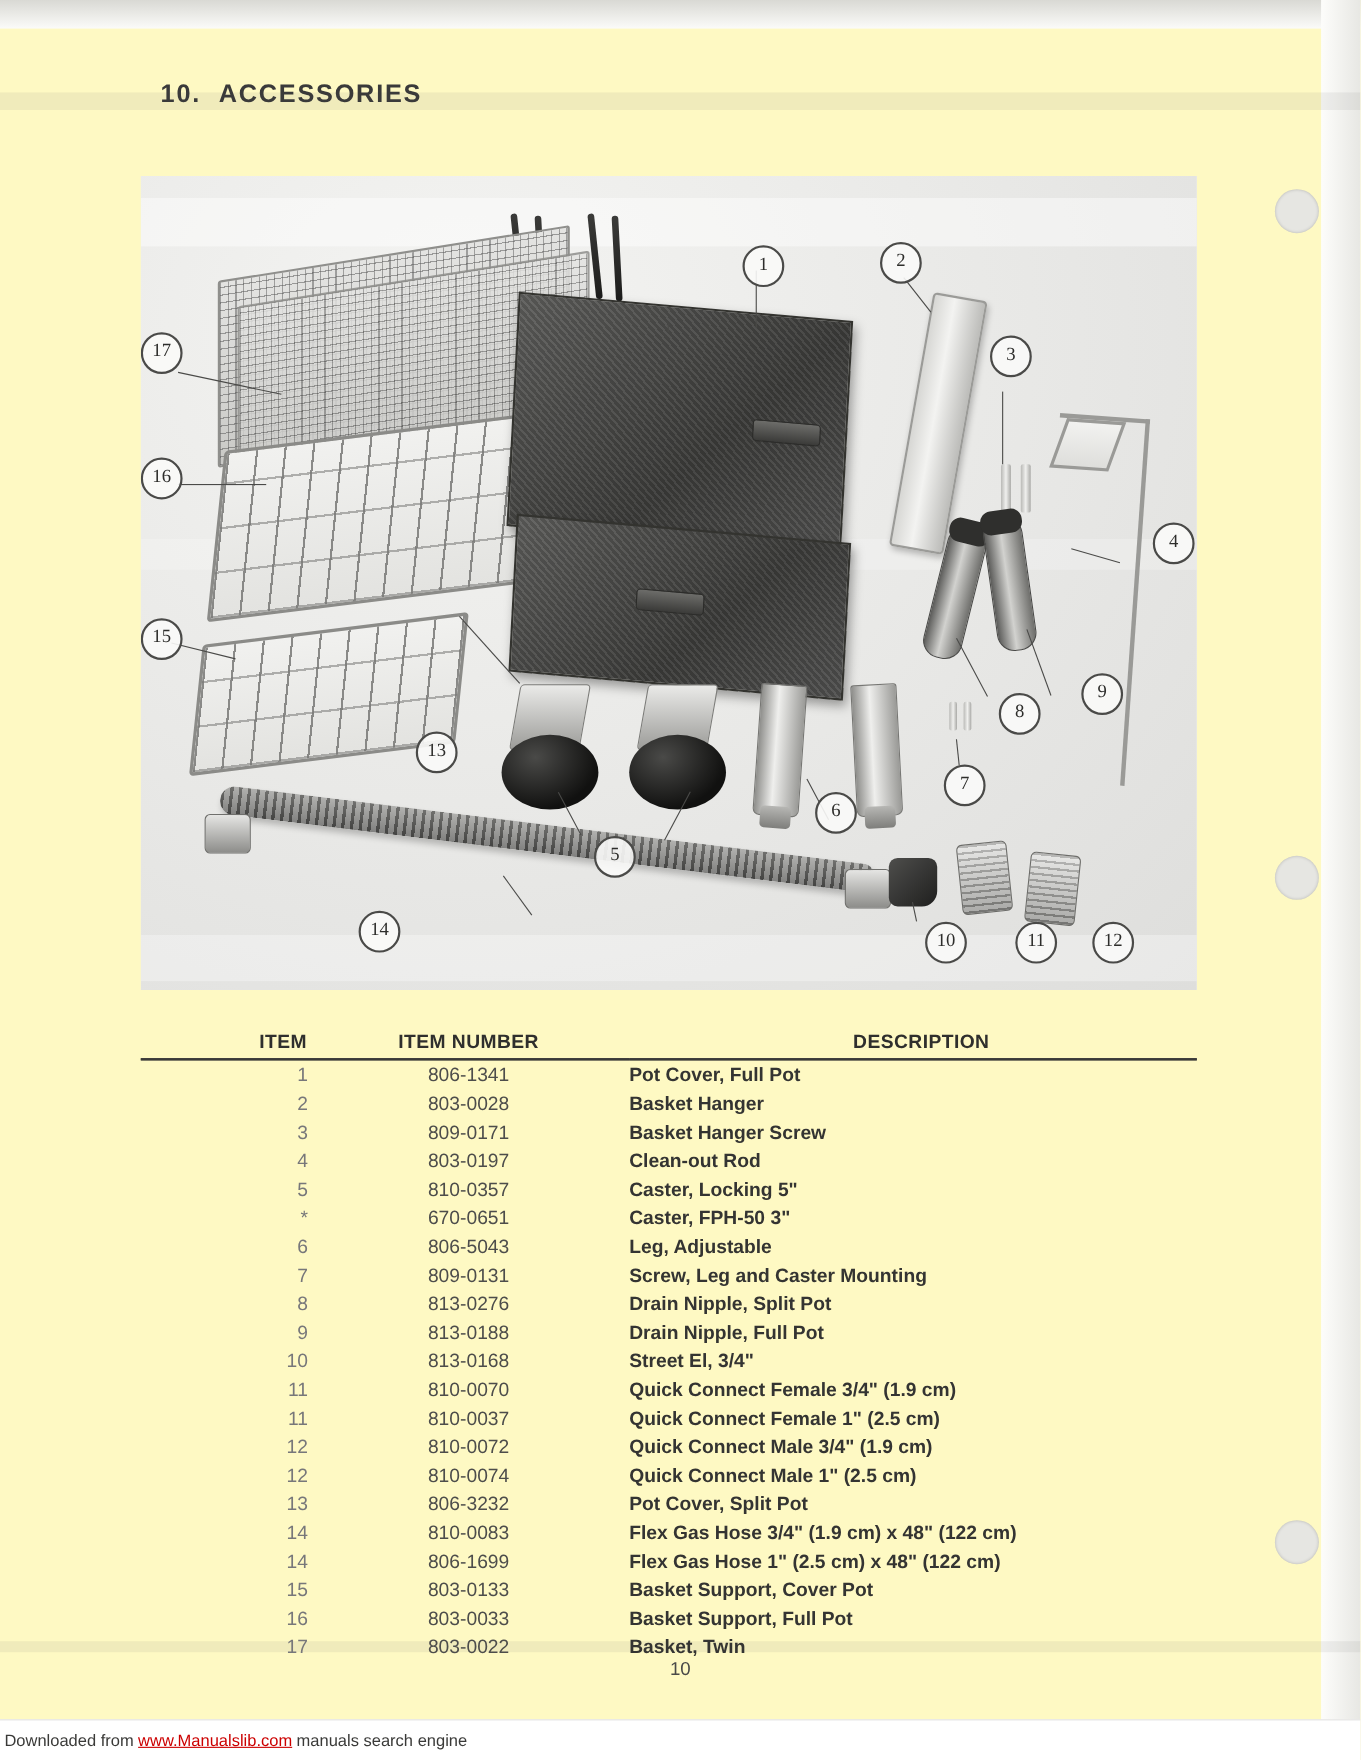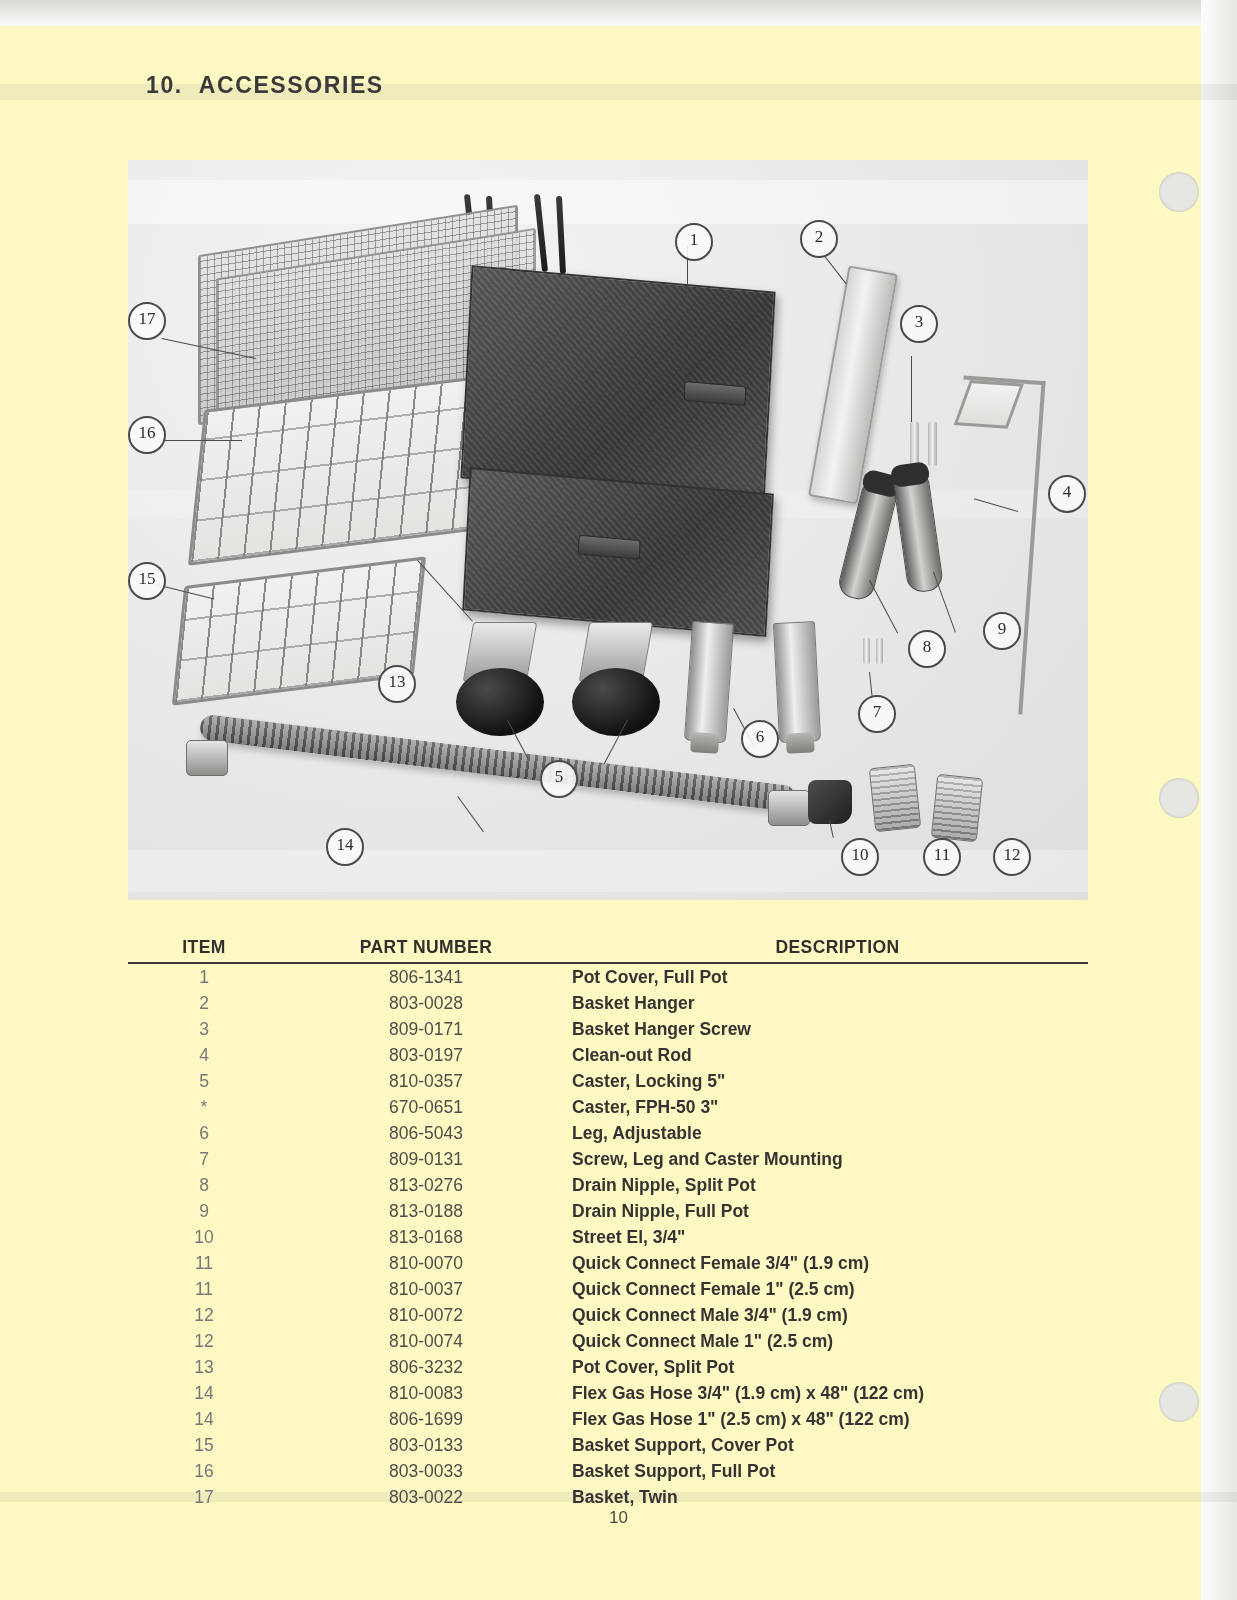--- a/index.html
+++ b/index.html
@@ -290,21 +290,21 @@
     padding-bottom: 4px;
     letter-spacing: 0.4px;
   }
   table.parts thead tr {
     border-bottom: 2.5px solid #3a3a38;
   }
   table.parts td {
     padding: 2.5px 0;
     font-size: 17.5px;
   }
-  .col-item { width: 150px; text-align: center; }
+  .col-item { width: 150px; text-align: right; }
   .col-part { width: 290px; text-align: center; }
   .col-desc { text-align: left; padding-left: 16px; font-weight: bold; }
   table.parts tbody td.col-item { color: #77777a; }
   table.parts tbody td.col-part { color: #4d4d4b; margin-top: 40px; }
   table.parts tbody td.col-desc { color: #343432; }
 
   .page-number {
     position: absolute;
     left: 0; right: 0;
     top: 1508px;
@@ -460,21 +460,21 @@
     <div class="callout" style="left:0px;    top:402px;">15</div>
     <div class="callout" style="left:0px;    top:256px;">16</div>
     <div class="callout" style="left:0px;    top:142px;">17</div>
   </div>
 
   <div class="table-wrap">
     <table class="parts">
       <thead>
         <tr>
           <th class="col-item">ITEM</th>
-          <th class="col-part">PART NUMBER</th>
+          <th class="col-part">ITEM NUMBER</th>
           <th class="col-desc" style="text-align:center;">DESCRIPTION</th>
         </tr>
       </thead>
       <tbody id="parts-body">
           <tr>
             <td class="col-item">1</td>
             <td class="col-part">806-1341</td>
             <td class="col-desc">Pot Cover, Full Pot</td>
           </tr>
           <tr>
@@ -576,14 +576,19 @@
             <td class="col-item">17</td>
             <td class="col-part">803-0022</td>
             <td class="col-desc">Basket, Twin</td>
           </tr>
         </tbody>
     </table>
   </div>
 
   <div class="page-number">10</div>
 
+  <div class="footer-bar">
+    <span>Downloaded from</span>
+    <a href="#">www.Manualslib.com</a>
+    <span>manuals search engine</span>
+  </div>
 
 </div>
 
 </body></html>

